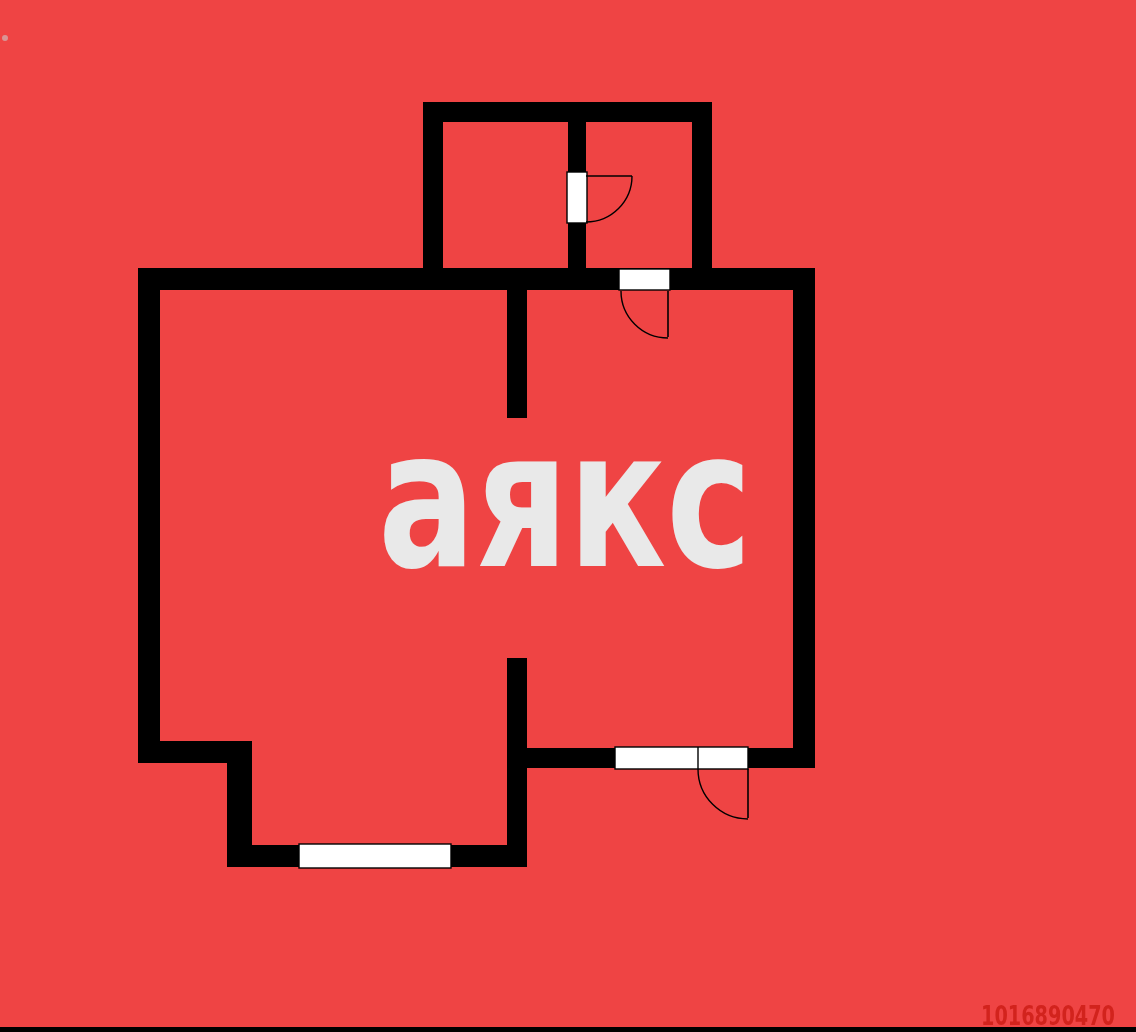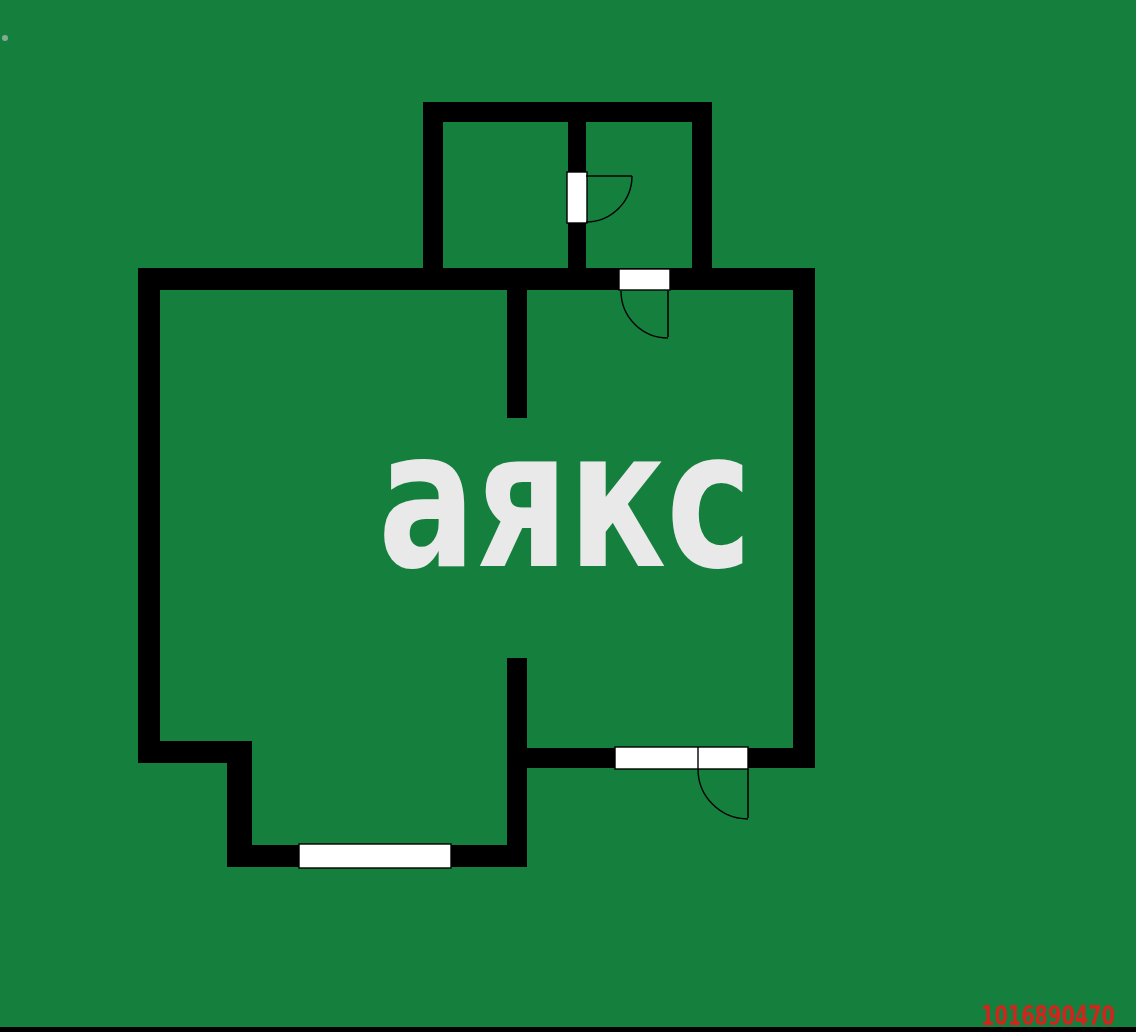--- a/index.html
+++ b/index.html
@@ -8,21 +8,21 @@
     background: #ffffff;
     width: 1136px;
     height: 1032px;
     overflow: hidden;
     font-family: "DejaVu Sans", sans-serif;
   }
   .page {
     position: relative;
     width: 1136px;
     height: 1032px;
-    background: #15803d;
+    background: #ef4444;
   }
   svg { display: block; }
 </style>
 </head>
 <body>
 
 <div class="page">
   <svg width="1136" height="1032" viewBox="0 0 1136 1032" xmlns="http://www.w3.org/2000/svg">
 
     <text x="378" y="566" font-size="190" font-weight="bold" font-family="DejaVu Sans, sans-serif" textLength="374" lengthAdjust="spacingAndGlyphs" fill="#e9e9e9">аякс</text>

